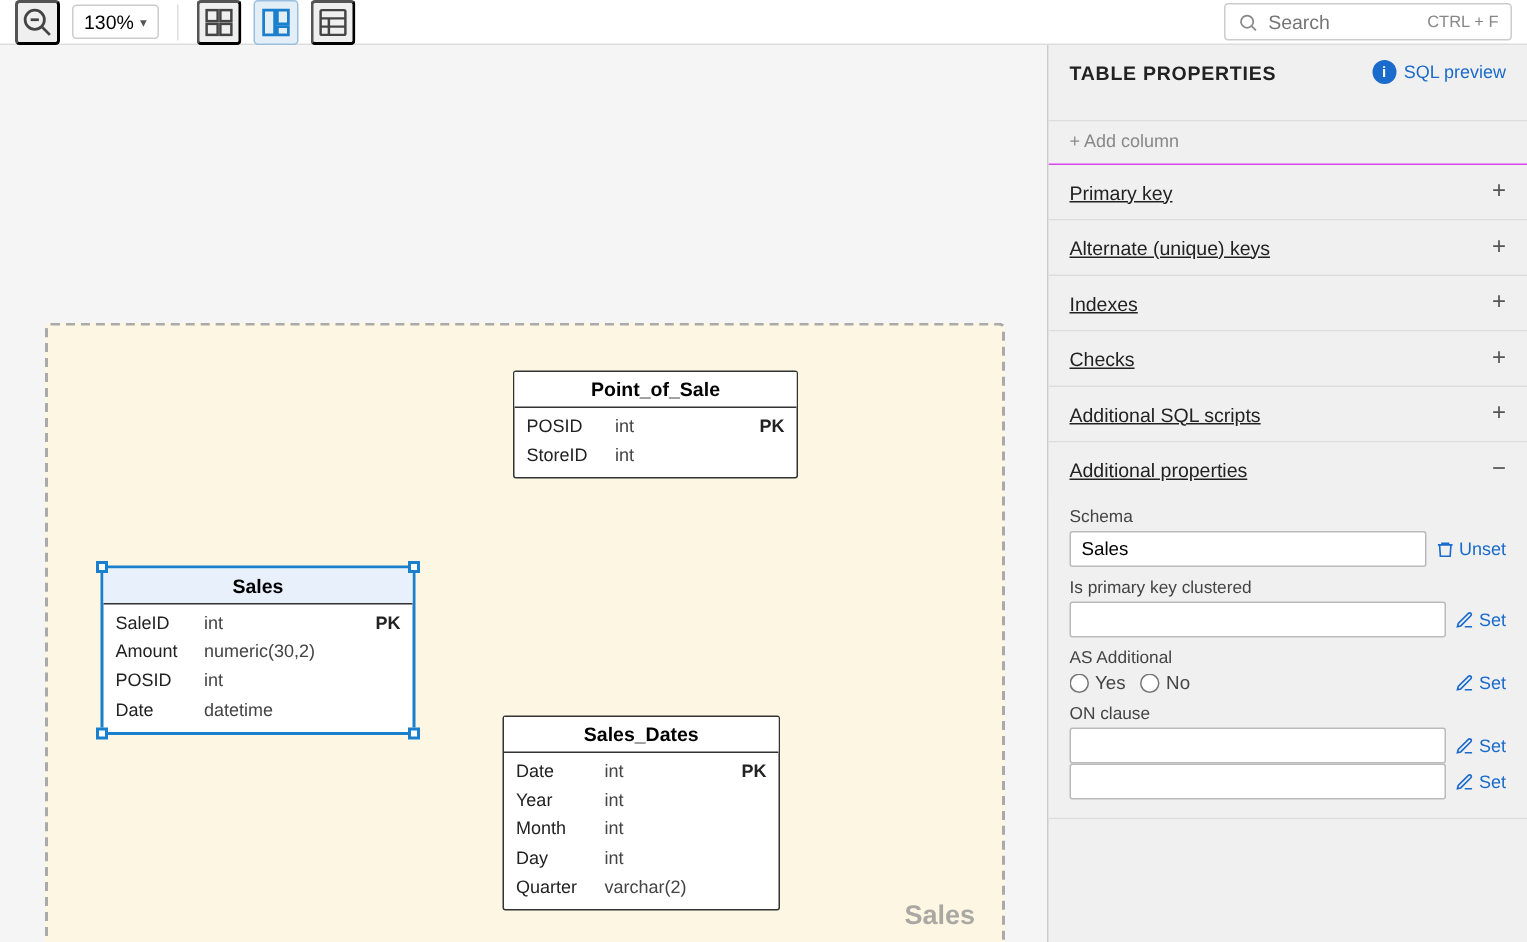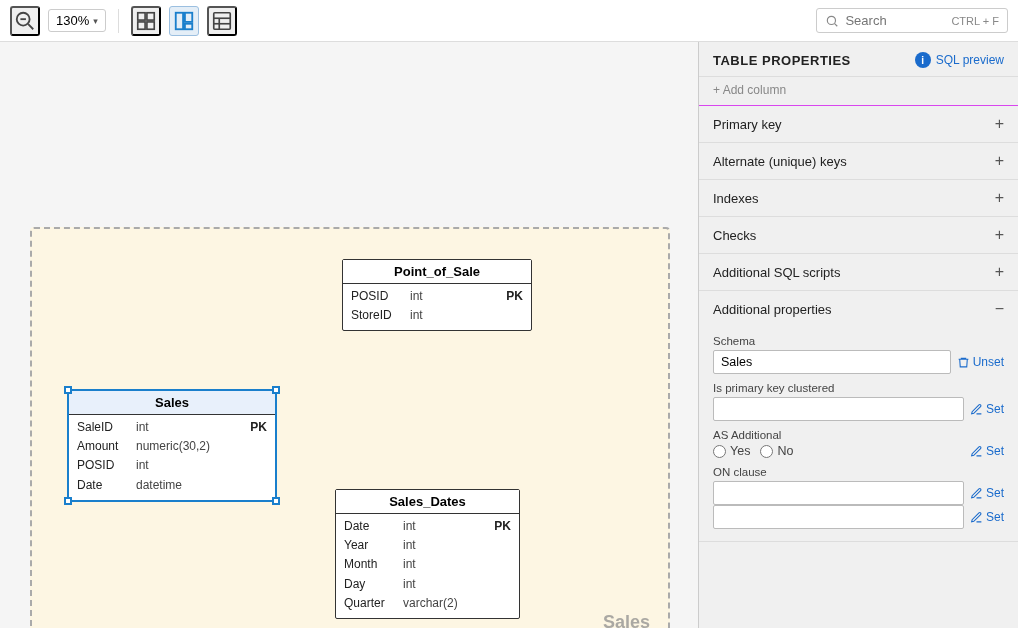--- a/index.html
+++ b/index.html
@@ -1,20 +1,20 @@
 <!DOCTYPE html>
 <html><head>
   <meta charset="utf-8">
   <style>
     * { box-sizing: border-box; margin: 0; padding: 0; }
     body { font-family: 'Segoe UI', Arial, sans-serif; font-size: 13px; background: #f0f0f0; overflow: hidden; width: 1018px; height: 628px; display: flex; flex-direction: column; }
 
     
     .toolbar {
-      display: flex; align-items: center; height: 42px;
+      display: flex; align-items: center; height: 30px;
       background: #fff; border-bottom: 1px solid #ddd;
       padding: 0 10px; gap: 8px;
     }
     .toolbar-left { display: flex; align-items: center; gap: 8px; flex: 1; }
     .zoom-ctrl { display: flex; align-items: center; gap: 2px; border: 1px solid #ccc; border-radius: 3px; padding: 3px 7px; cursor: pointer; font-size: 13px; background: #fff; }
     .zoom-ctrl .chevron { font-size: 9px; margin-left: 2px; color: #555; }
     .toolbar-icon { width: 30px; height: 30px; display: flex; align-items: center; justify-content: center; cursor: pointer; border-radius: 3px; }
     .toolbar-icon svg { width: 22px; height: 22px; }
     .search-area { display: flex; align-items: center; gap: 6px; border: 1px solid #ccc; border-radius: 3px; padding: 4px 8px; background: #fff; min-width: 180px; }
     .search-area input { border: none; outline: none; font-size: 13px; width: 100px; }
@@ -82,21 +82,21 @@
     
     .connectors-svg { position: absolute; inset: 0; pointer-events: none; }
 
     
     .right-panel {
       width: 320px; background: #f0f0f0; border-left: 1px solid #ccc;
       display: flex; flex-direction: column; overflow-y: auto;
     }
     .panel-header {
       display: flex; align-items: center; justify-content: space-between;
-      padding: 10px 14px 8px;
+      padding: 10px 14px 24px;
       border-bottom: 1px solid #ddd;
       background: #f0f0f0;
     }
     .panel-title { font-size: 13px; font-weight: bold; letter-spacing: 0.5px; color: #222; text-transform: uppercase; }
     .sql-preview-btn {
       display: flex; align-items: center; gap: 5px;
       color: #1a6bcc; font-size: 12px; cursor: pointer;
       background: none; border: none;
     }
     .sql-preview-btn .info-icon {
@@ -114,21 +114,21 @@
     
     .section {
       border-bottom: 1px solid #ddd;
       background: #f0f0f0;
     }
     .section-header {
       display: flex; align-items: center; justify-content: space-between;
       padding: 10px 14px;
       cursor: pointer;
     }
-    .section-title { font-size: 13px; color: #222; }
+    .section-title { font-size: 13px; color: #222; text-decoration: underline; }
     .section-icon { font-size: 16px; color: #555; line-height: 1; }
 
     
     .section-body { padding: 8px 14px 12px; background: #f0f0f0; }
     .prop-label { font-size: 11.5px; color: #444; margin-bottom: 3px; margin-top: 8px; }
     .prop-label:first-child { margin-top: 0; }
     .prop-input-row { display: flex; align-items: center; gap: 6px; }
     .prop-input {
       flex: 1; border: 1px solid #bbb; border-radius: 2px;
       padding: 4px 7px; font-size: 12.5px; background: #fff; outline: none;

